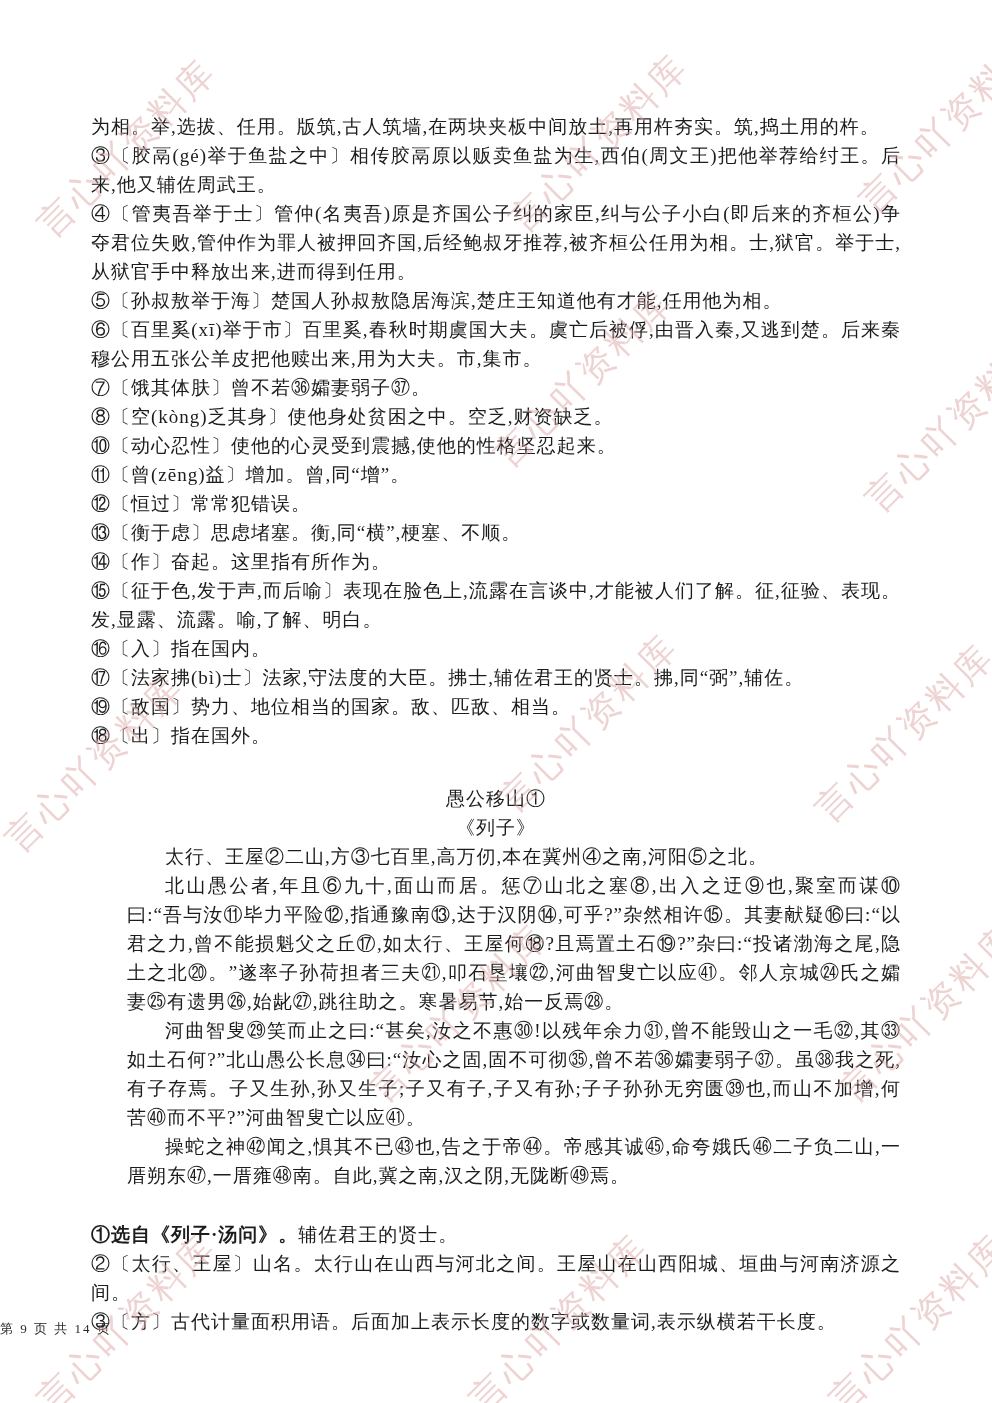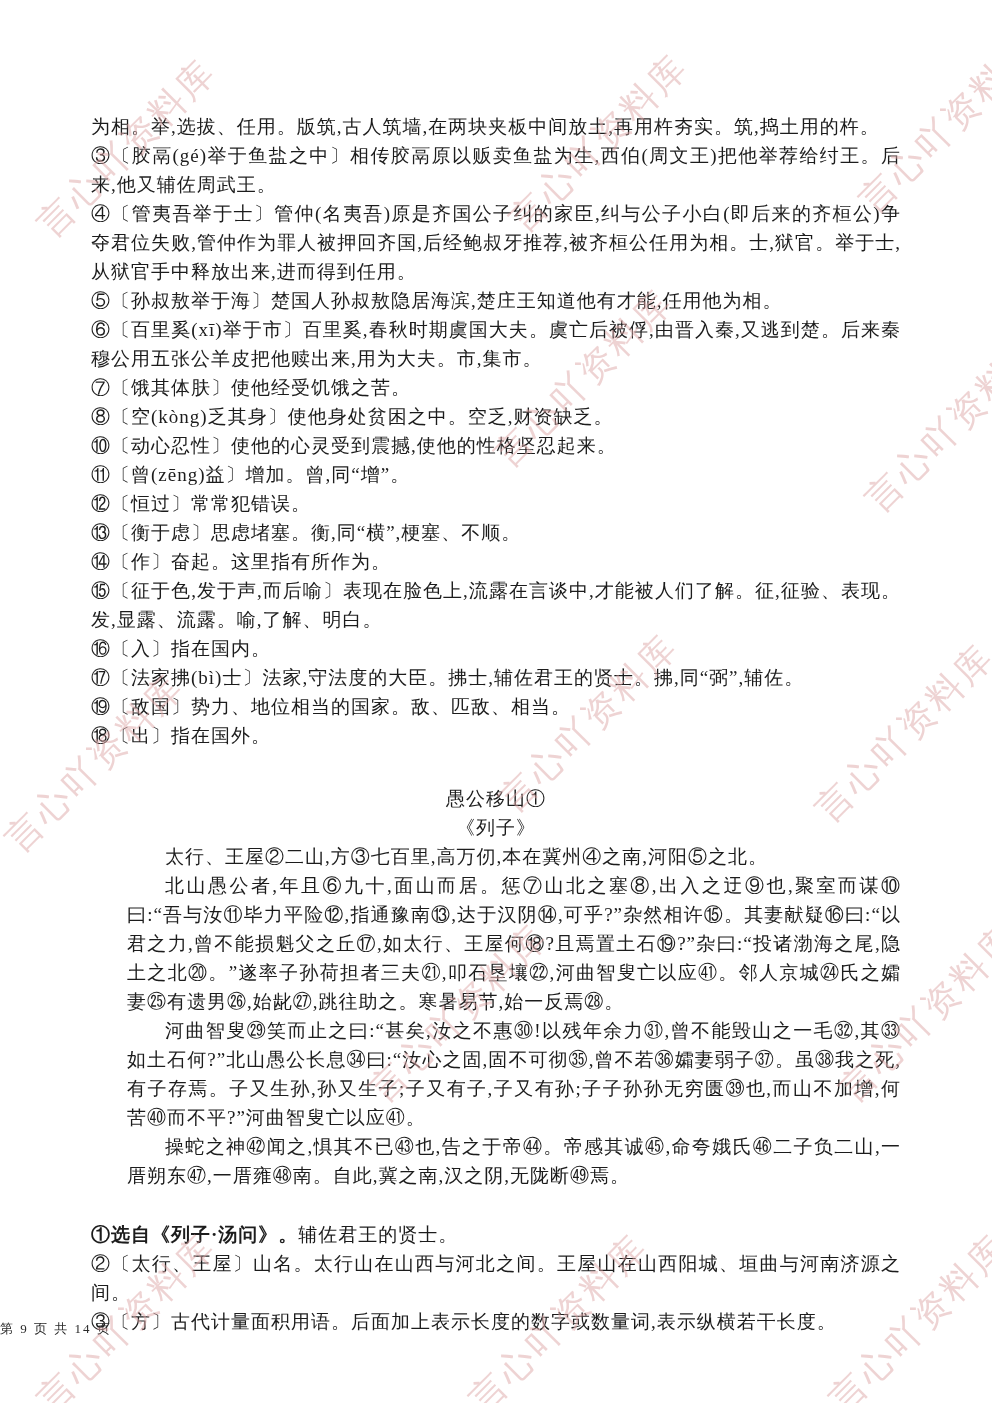--- a/index.html
+++ b/index.html
@@ -89,21 +89,21 @@
 <div class="wm" style="left:802px; top:1299px;">言心吖资料库</div>
 
 <div class="content">
 
   <div class="annotations">
     <p>为相。举,选拔、任用。版筑,古人筑墙,在两块夹板中间放土,再用杵夯实。筑,捣土用的杵。</p>
     <p>③〔胶鬲(gé)举于鱼盐之中〕相传胶鬲原以贩卖鱼盐为生,西伯(周文王)把他举荐给纣王。后来,他又辅佐周武王。</p>
     <p>④〔管夷吾举于士〕管仲(名夷吾)原是齐国公子纠的家臣,纠与公子小白(即后来的齐桓公)争夺君位失败,管仲作为罪人被押回齐国,后经鲍叔牙推荐,被齐桓公任用为相。士,狱官。举于士,从狱官手中释放出来,进而得到任用。</p>
     <p>⑤〔孙叔敖举于海〕楚国人孙叔敖隐居海滨,楚庄王知道他有才能,任用他为相。</p>
     <p>⑥〔百里奚(xī)举于市〕百里奚,春秋时期虞国大夫。虞亡后被俘,由晋入秦,又逃到楚。后来秦穆公用五张公羊皮把他赎出来,用为大夫。市,集市。</p>
-    <p>⑦〔饿其体肤〕使他经受饥饿之苦。</p>
+    <p>⑦〔饿其体肤〕曾不若㊱孀妻弱子㊲。</p>
     <p>⑧〔空(kòng)乏其身〕使他身处贫困之中。空乏,财资缺乏。</p>
     <p>⑩〔动心忍性〕使他的心灵受到震撼,使他的性格坚忍起来。</p>
     <p>⑪〔曾(zēng)益〕增加。曾,同“增”。</p>
     <p>⑫〔恒过〕常常犯错误。</p>
     <p>⑬〔衡于虑〕思虑堵塞。衡,同“横”,梗塞、不顺。</p>
     <p>⑭〔作〕奋起。这里指有所作为。</p>
     <p>⑮〔征于色,发于声,而后喻〕表现在脸色上,流露在言谈中,才能被人们了解。征,征验、表现。发,显露、流露。喻,了解、明白。</p>
     <p>⑯〔入〕指在国内。</p>
     <p>⑰〔法家拂(bì)士〕法家,守法度的大臣。拂士,辅佐君王的贤士。拂,同“弼”,辅佐。</p>
     <p>⑲〔敌国〕势力、地位相当的国家。敌、匹敌、相当。</p>

